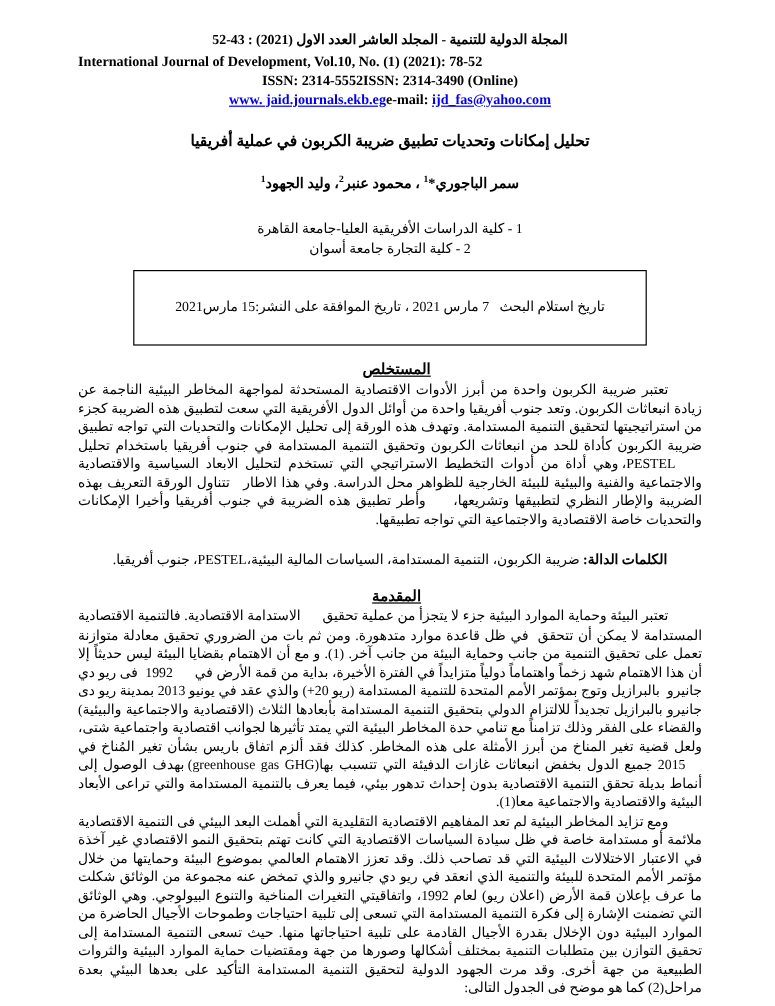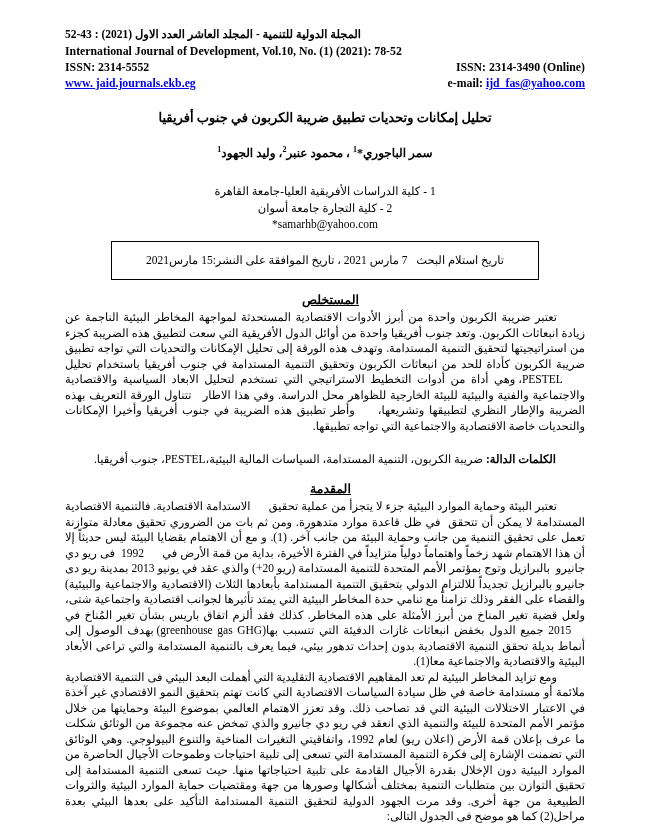--- a/index.html
+++ b/index.html
@@ -8,38 +8,38 @@
     width:646px;height:838px;
     margin:0 auto;
     background:#ffffff;
     color:#000;
     font-family:"Liberation Serif","DejaVu Serif",serif;
     box-sizing:border-box;
     padding:26px 61px 0 65px;
     overflow:hidden;
   }
   
-  .hdr-ar{direction:rtl;text-align:left;font-weight:bold;font-size:11.5px;line-height:16px;}
+  .hdr-ar{direction:rtl;text-align:center;font-weight:bold;font-size:11.5px;line-height:16px;}
   .hdr-en{font-weight:bold;font-size:11.8px;line-height:16px;margin-top:1px;}
-  .hdr-row{display:flex;justify-content:space-between;font-weight:bold;font-size:11.8px;line-height:16px;}
+  .hdr-row{display:flex;justify-content:center;font-weight:bold;font-size:11.8px;line-height:16px;}
   a.link{color:#0000ee;text-decoration:underline;font-weight:bold;cursor:pointer;}
   .email-wrap{white-space:nowrap;}
   
   .title{direction:rtl;text-align:center;font-weight:bold;font-size:13px;margin-top:18px;line-height:18px;}
   .authors{direction:rtl;text-align:center;font-weight:bold;font-size:12px;margin-top:15px;line-height:16px;}
   .authors sup{font-size:8px;}
   .affil{direction:rtl;text-align:center;font-size:11.5px;line-height:16.5px;margin-top:22px;}
   .affil div{margin:0;}
   .contact{text-align:center;font-size:11.5px;line-height:16px;}
   
   .dates-box{
     width:428px;margin:9px auto 0 auto;
     border:1px solid #000;
     box-sizing:border-box;
-    padding:11px 6px;
+    padding:23px 6px;
     direction:rtl;text-align:center;
     font-size:11.5px;line-height:15px;
   }
   
   .sec-head{direction:rtl;text-align:center;font-weight:bold;font-size:12.5px;margin-top:12px;line-height:17px;}
   .sec-head span{text-decoration:underline;margin-left:11px;}
   .para{
     direction:rtl;text-align:justify;text-justify:inter-word;
     font-size:11.5px;line-height:15.5px;
     text-indent:28px;
@@ -60,29 +60,28 @@
     <div class="hdr-row">
       <span>ISSN: 2314-5552</span>
       <span>ISSN: 2314-3490 (Online)</span>
     </div>
     <div class="hdr-row">
       <a class="link">www. jaid.journals.ekb.eg</a>
       <span class="email-wrap"><span>e-mail: </span><a class="link">ijd_fas@yahoo.com</a></span>
     </div>
   </header>
 
-  <h1 class="title" style="margin:18px 0 0 0;">تحليل إمكانات وتحديات تطبيق ضريبة الكربون في جنوب أفريقيا</h1>
+  <h1 class="title" style="margin:18px 0 0 0;">تحليل إمكانات وتحديات تطبيق ضريبة الكربون في عملية أفريقيا</h1>
 
   <div class="authors" dir="rtl"><span>سمر الباجوري*</span><sup>1</sup><span> ، </span><span>محمود عنبر</span><sup>2</sup><span>، </span><span>وليد الجهود</span><sup>1</sup></div>
 
   <div class="affil">
     <div>1 - كلية الدراسات الأفريقية العليا-جامعة القاهرة</div>
     <div>2 - كلية التجارة جامعة أسوان</div>
   </div>
-  <div class="contact">*samarhb@yahoo.com</div>
 
   <div class="dates-box">تاريخ استلام البحث&nbsp;&nbsp; 7 مارس 2021 ، تاريخ الموافقة على النشر:15 مارس2021</div>
 
   <h2 class="sec-head" style="margin:12px 0 0 0;"><span>المستخلص</span></h2>
   <p class="para">تعتبر ضريبة الكربون واحدة من أبرز الأدوات الاقتصادية المستحدثة لمواجهة المخاطر البيئية الناجمة عن زيادة انبعاثات الكربون. وتعد جنوب أفريقيا واحدة من أوائل الدول الأفريقية التي سعت لتطبيق هذه الضريبة كجزء من استراتيجيتها لتحقيق التنمية المستدامة. وتهدف هذه الورقة إلى تحليل الإمكانات والتحديات التي تواجه تطبيق ضريبة الكربون كأداة للحد من انبعاثات الكربون وتحقيق التنمية المستدامة في جنوب أفريقيا باستخدام تحليل &nbsp;&nbsp;&nbsp;&nbsp;PESTEL، وهي أداة من أدوات التخطيط الاستراتيجي التي تستخدم لتحليل الابعاد السياسية والاقتصادية والاجتماعية والفنية والبيئية للبيئة الخارجية للظواهر محل الدراسة. وفي هذا الاطار &nbsp;&nbsp;تتناول الورقة التعريف بهذه الضريبة والإطار النظري لتطبيقها وتشريعها،&nbsp;&nbsp;&nbsp;&nbsp; وأطر تطبيق هذه الضريبة في جنوب أفريقيا وأخيرا الإمكانات والتحديات خاصة الاقتصادية والاجتماعية التي تواجه تطبيقها.</p>
 
   <div class="keywords"><span class="kw-label">الكلمات الدالة:</span><span> ضريبة الكربون، التنمية المستدامة، السياسات المالية البيئية،PESTEL، جنوب أفريقيا.</span></div>
 
   <h2 class="sec-head" style="margin:14px 0 0 0;"><span>المقدمة</span></h2>
   <p class="para">تعتبر البيئة وحماية الموارد البيئية جزء لا يتجزأ من عملية تحقيق &nbsp;&nbsp;&nbsp;&nbsp;&nbsp;الاستدامة الاقتصادية. فالتنمية الاقتصادية المستدامة لا يمكن أن تتحقق&nbsp; في ظل قاعدة موارد متدهورة. ومن ثم بات من الضروري تحقيق معادلة متوازنة تعمل على تحقيق التنمية من جانب وحماية البيئة من جانب آخر. (1). و مع أن الاهتمام بقضايا البيئة ليس حديثاً إلا أن هذا الاهتمام شهد زخماً واهتماماً دولياً متزايداً في الفترة الأخيرة، بداية من قمة الأرض في &nbsp;&nbsp;&nbsp;&nbsp;&nbsp;1992 &nbsp;فى ريو دي جانيرو &nbsp;بالبرازيل وتوج بمؤتمر الأمم المتحدة للتنمية المستدامة (ريو 20+) والذي عقد في يونيو 2013 بمدينة ريو دى جانيرو بالبرازيل تجديداً للالتزام الدولي بتحقيق التنمية المستدامة بأبعادها الثلاث (الاقتصادية والاجتماعية والبيئية) والقضاء على الفقر وذلك تزامناً مع تنامي حدة المخاطر البيئية التي يمتد تأثيرها لجوانب اقتصادية واجتماعية شتى، ولعل قضية تغير المناخ من أبرز الأمثلة على هذه المخاطر. كذلك فقد ألزم اتفاق باريس بشأن تغير المُناخ في &nbsp;&nbsp;&nbsp;2015 جميع الدول بخفض انبعاثات غازات الدفيئة التي تتسبب بها(greenhouse gas GHG) بهدف الوصول إلى أنماط بديلة تحقق التنمية الاقتصادية بدون إحداث تدهور بيئي، فيما يعرف بالتنمية المستدامة والتي تراعى الأبعاد البيئية والاقتصادية والاجتماعية معا(1).</p>

